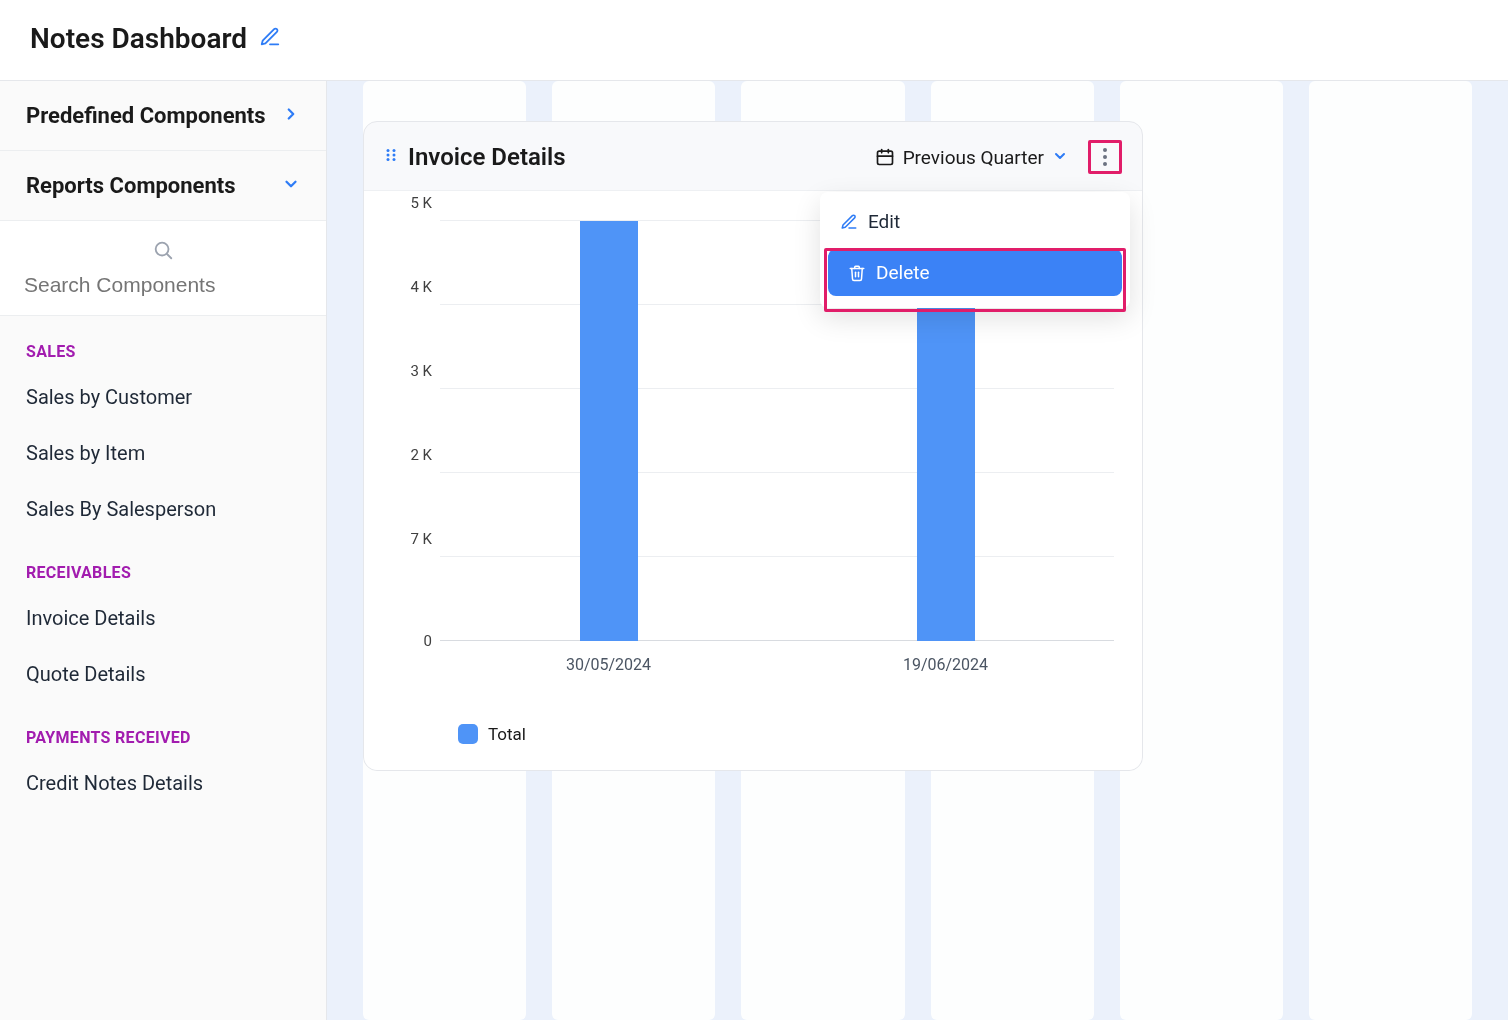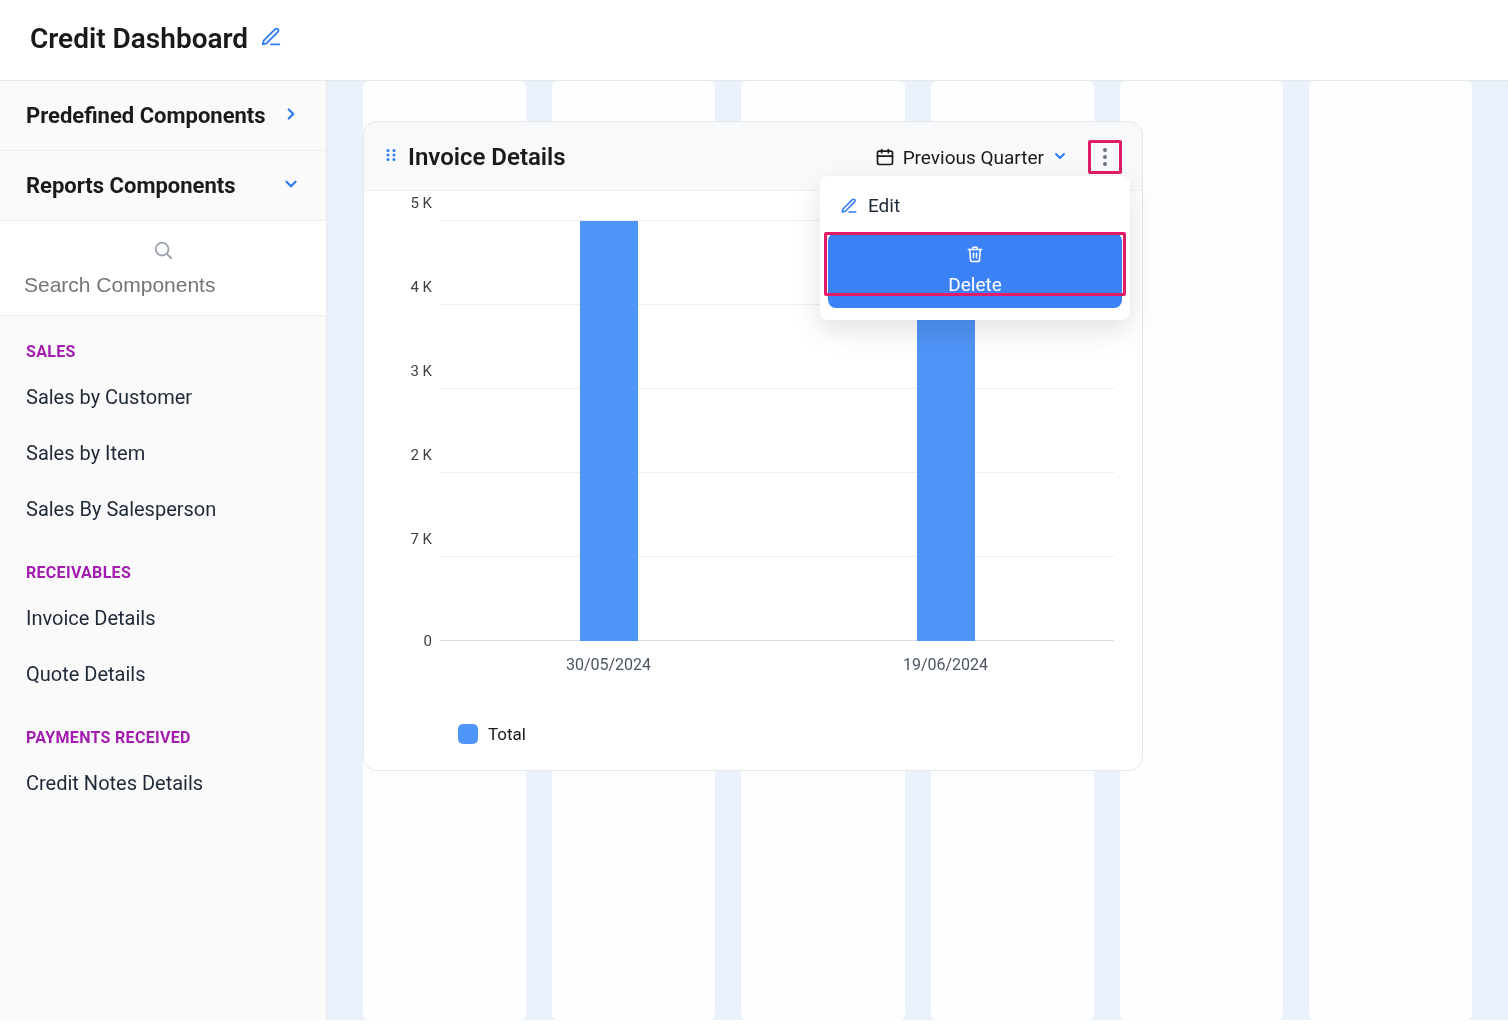--- a/index.html
+++ b/index.html
@@ -154,21 +154,21 @@
     display: flex; flex-direction: column; gap: 3px;
   }
   .kebab-dots span {
     width: 4px; height: 4px; border-radius: 50%;
     background: #6b7280;
   }
 
   
   .dropdown {
     position: absolute;
-    top: 54px;
+    top: 70px;
     right: 12px;
     width: 310px;
     background: #fff;
     border-radius: 8px;
     box-shadow: 0 10px 28px rgba(0,0,0,0.12);
     padding: 6px 0;
     z-index: 20;
   }
   .dd-item {
     display: flex;
@@ -179,21 +179,20 @@
     cursor: pointer;
   }
   .dd-item.edit { color: #1f2937; }
   .dd-item.edit svg { color: #2e7cf6; }
   .dd-item.delete {
     background: #3b82f6;
     color: #fff;
     margin: 4px 8px 6px;
     border-radius: 8px;
     position: relative;
-    flex-direction: column;
   }
   .dd-item.delete svg { color: #fff; }
   .delete-highlight {
     position: absolute;
     border: 3px solid #e11d69;
     border-radius: 2px;
     top: 56px;
     left: 4px;
     right: 4px;
     height: 64px;
@@ -277,21 +276,21 @@
   .legend .swatch {
     width: 20px; height: 20px;
     background: #4f94f7;
     border-radius: 5px;
   }
 </style>
 </head>
 <body>
 
 <div class="header">
-  <h1>Credit Dashboard</h1>
+  <h1>Notes Dashboard</h1>
   <span class="edit-icon">
     <svg width="22" height="22" viewBox="0 0 24 24" fill="none" stroke="currentColor" stroke-width="2" stroke-linecap="round" stroke-linejoin="round">
         <path d="M12 20h9"></path>
         <path d="M16.5 3.5a2.121 2.121 0 1 1 3 3L7 19l-4 1 1-4 12.5-12.5z"></path>
       </svg>
   </span>
 </div>
 
 <div class="content">
 

